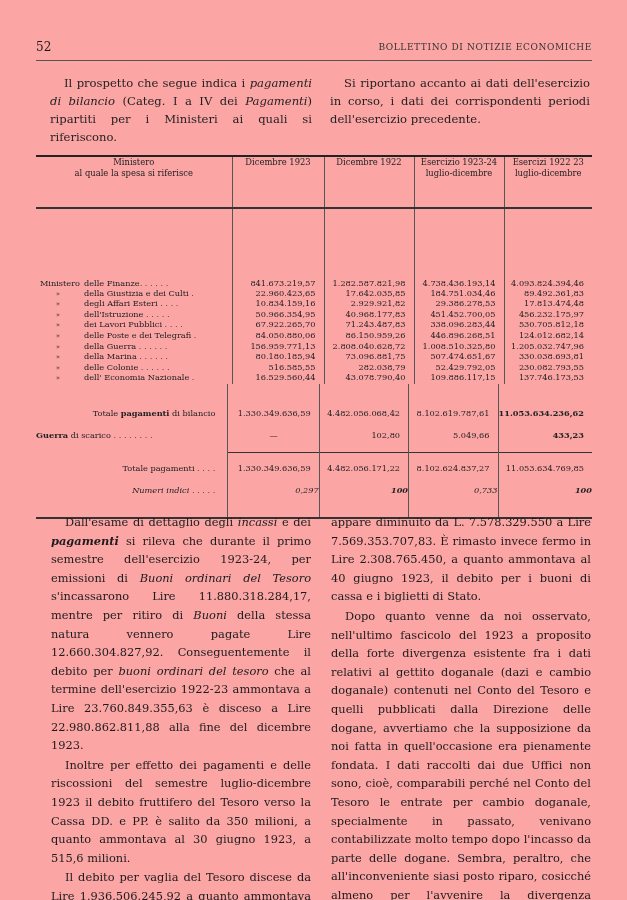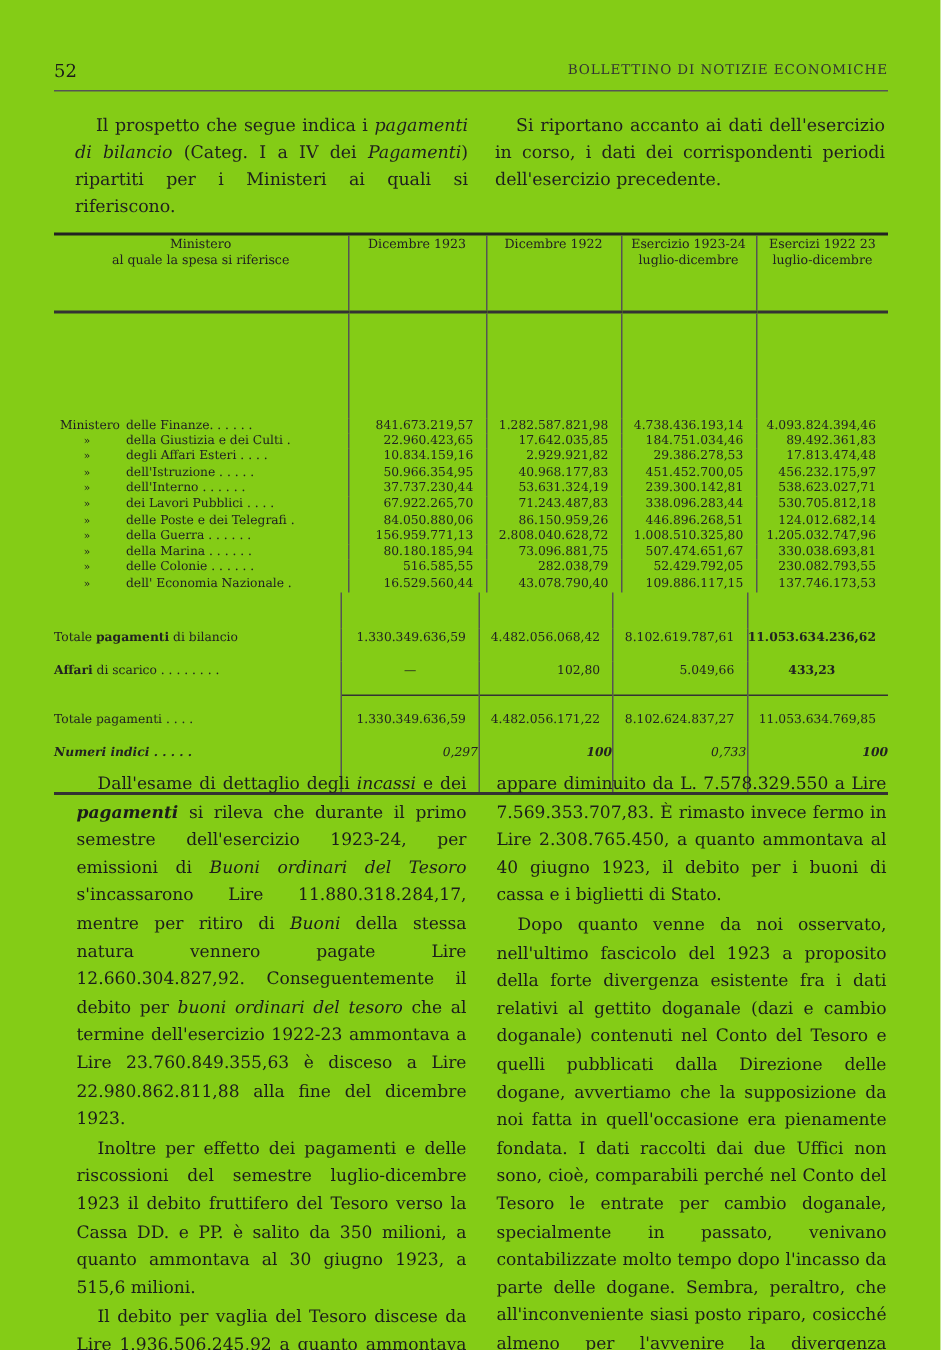--- a/index.html
+++ b/index.html
@@ -1,18 +1,18 @@
 <!DOCTYPE html>
 <html><head>
 <meta charset="utf-8">
 <style>
   html, body { margin: 0; padding: 0; background: #ffffff; }
   body { width: 627px; height: 900px; position: relative; overflow: hidden;
          font-family: "DejaVu Serif", "Liberation Serif", serif; color: #1a1a1a; }
-  .page { position: absolute; left: 0; top: 0; width: 627px; height: 900px; background: #84cc16; }
+  .page { position: absolute; left: 0; top: 0; width: 627px; height: 900px; background: #fca5a5; }
 
   .running-head { position: absolute; left: 36px; top: 40px; width: 556px; height: 16px; }
   .page-number { position: absolute; left: 0; top: 0; font-size: 12px; }
   .journal-title { position: absolute; left: 0; right: 0; top: 2px; text-align: right;
                    font-size: 9px; letter-spacing: 0.6px; color: #333; }
   .head-rule { position: absolute; left: 36px; top: 60px; width: 556px; height: 0;
                border-top: 1px solid #555; }
 
   .intro { position: absolute; top: 74px; font-size: 11.6px; line-height: 18px;
            text-align: justify; color: #1f1f1f; }
@@ -41,27 +41,27 @@
   .spacer3 td { height: 10px; }
 
   .ministry-row td { height: 9.6px; line-height: 9.6px; white-space: nowrap; }
   .min-lbl { position: relative; padding-left: 0; margin-top: 48px; }
   .min-prefix { display: inline-block; width: 44px; text-align: right; padding-right: 4px; }
   .min-ditto { display: inline-block; width: 44px; text-align: center; padding-right: 4px; font-size: 7px; }
   .min-name { display: inline-block; }
   .num { text-align: right; padding-right: 8px !important; font-family: "DejaVu Serif", serif; }
 
   .sum-row td { height: 22px; vertical-align: middle; white-space: nowrap; }
-  .sum-label { text-align: left; padding-right: 12px !important; }
+  .sum-label { text-align: right; padding-right: 12px !important; }
   .sum-label b { font-weight: bold; }
   .dec-label { text-align: left; padding-left: 0; }
-  .bold-num { font-weight: bold; text-align: center; }
+  .bold-num { font-weight: bold; }
   .center { text-align: center; }
   .rule-under td.c { border-top: 1px solid #333; }
-  .idx-label { font-style: italic; font-weight: bold; padding-right: 12px !important; }
+  .idx-label { font-style: italic; font-weight: normal; text-align: right; padding-right: 12px !important; }
   .idx-val { font-style: italic; text-align: right; }
   .idx-val.b { font-weight: bold; }
   .bottom-rule { margin-top: 0; height: 0; border-top: 2px solid #333; }
 
   
   .body-col { position: absolute; top: 512px; font-size: 11.4px; line-height: 18.6px;
               text-align: justify; color: #1c1c1c; }
   .body-left { left: 50px; width: 262px; }
   .body-right { left: 330px; width: 262px; }
   .body-col p { margin: 1px; text-indent: 14px; }
@@ -156,27 +156,20 @@
             <td class="num vr">17.813.474,48</td>
           </tr>
           <tr class="ministry-row">
             <td class="min-lbl"><span class="min-ditto">»</span><span class="min-name">dell'Istruzione . . . . .</span></td>
             <td class="num vr">50.966.354,95</td>
             <td class="num vr">40.968.177,83</td>
             <td class="num vr">451.452.700,05</td>
             <td class="num vr">456.232.175,97</td>
           </tr>
           <tr class="ministry-row">
-            <td class="min-lbl"><span class="min-ditto">»</span><span class="min-name">dell'Interno . . . . . .</span></td>
-            <td class="num vr">37.737.230,44</td>
-            <td class="num vr">53.631.324,19</td>
-            <td class="num vr">239.300.142,81</td>
-            <td class="num vr">538.623.027,71</td>
-          </tr>
-          <tr class="ministry-row">
             <td class="min-lbl"><span class="min-ditto">»</span><span class="min-name">dei Lavori Pubblici . . . .</span></td>
             <td class="num vr">67.922.265,70</td>
             <td class="num vr">71.243.487,83</td>
             <td class="num vr">338.096.283,44</td>
             <td class="num vr">530.705.812,18</td>
           </tr>
           <tr class="ministry-row">
             <td class="min-lbl"><span class="min-ditto">»</span><span class="min-name">delle Poste e dei Telegrafi .</span></td>
             <td class="num vr">84.050.880,06</td>
             <td class="num vr">86.150.959,26</td>
@@ -230,21 +223,21 @@
             <td class="vr"></td>
           </tr>
       <tr class="sum-row">
         <td class="sum-label"><span>Totale </span><b>pagamenti</b><span> di bilancio</span></td>
         <td class="num vr">1.330.349.636,59</td>
         <td class="num vr">4.482.056.068,42</td>
         <td class="num vr">8.102.619.787,61</td>
         <td class="num vr bold-num">11.053.634.236,62</td>
       </tr>
       <tr class="sum-row">
-        <td class="dec-label"><b>Affari</b><span> di scarico . . . . . . . .</span></td>
+        <td class="dec-label"><b>Guerra</b><span> di scarico . . . . . . . .</span></td>
         <td class="center vr">—</td>
         <td class="num vr">102,80</td>
         <td class="num vr">5.049,66</td>
         <td class="num vr bold-num">433,23</td>
       </tr>
       <tr class="spacer3 rule-under">
             <td></td>
             <td class="vr c"></td>
             <td class="vr c"></td>
             <td class="vr c"></td>

